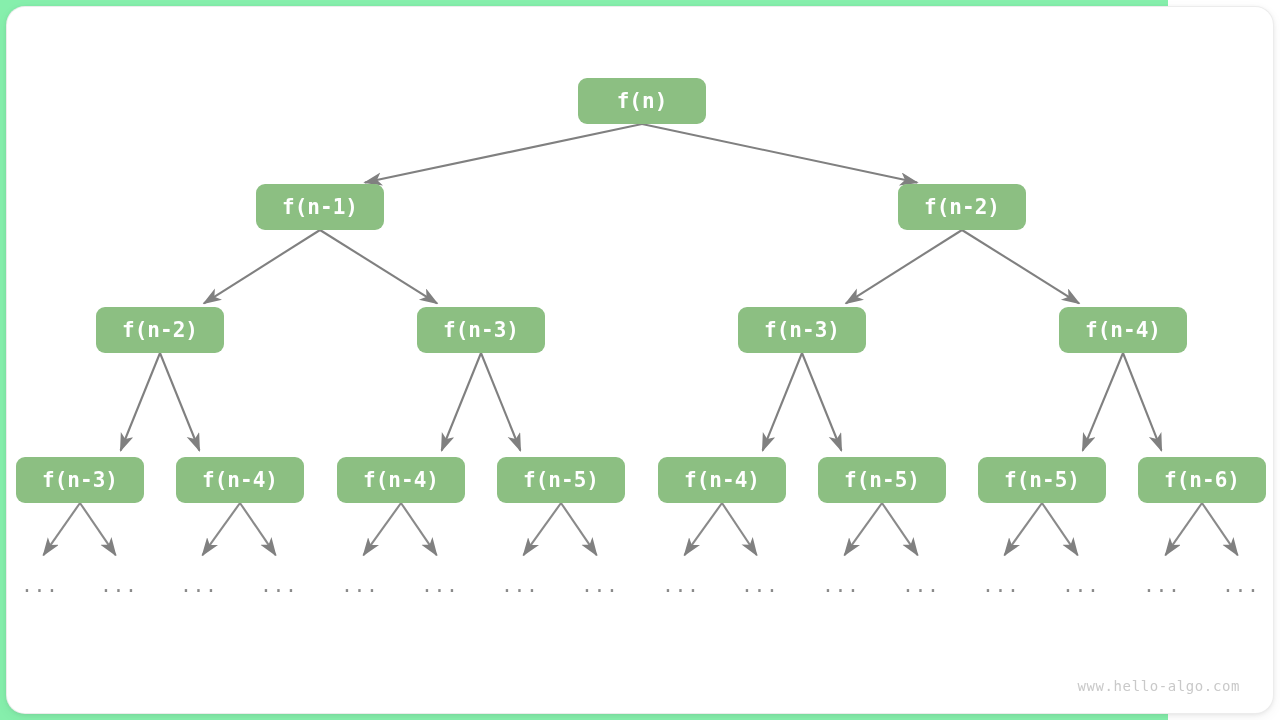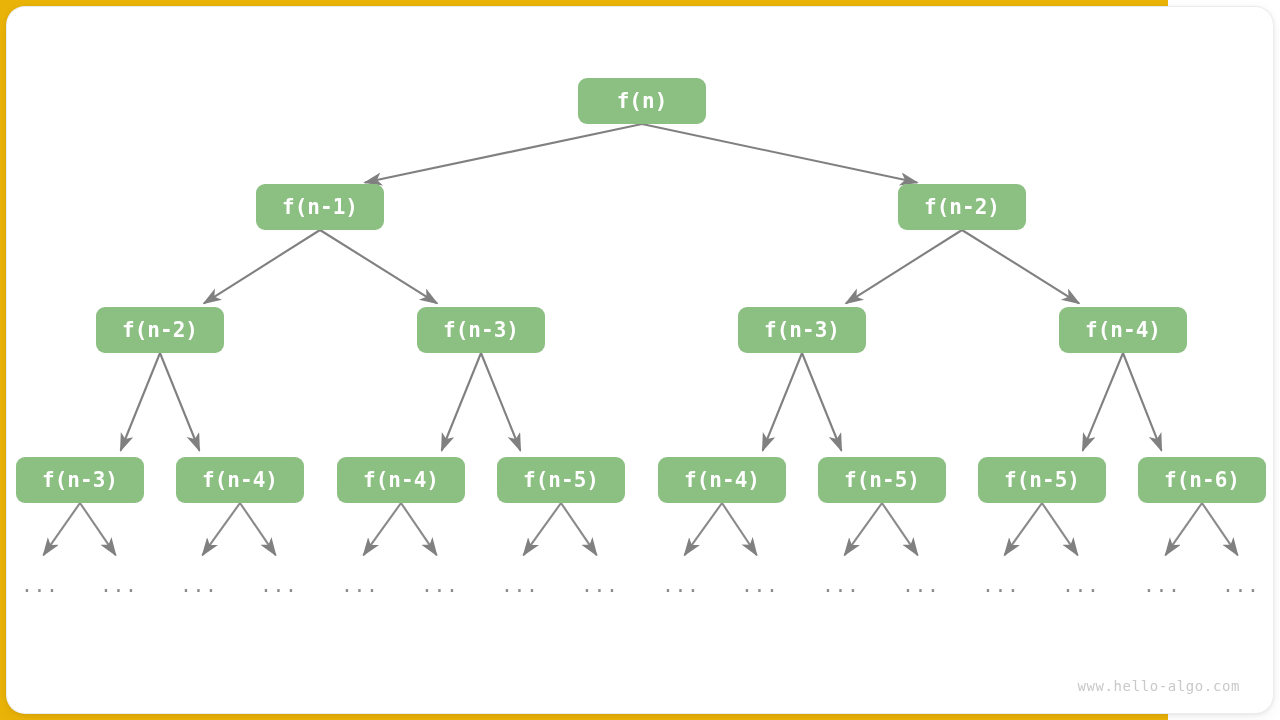--- a/index.html
+++ b/index.html
@@ -8,21 +8,21 @@
     background: #ffffff;
     width: 1280px;
     height: 720px;
     overflow: hidden;
     font-family: "DejaVu Sans Mono", monospace;
   }
   #canvas {
     position: relative;
     width: 1168px;
     height: 720px;
-    background: #eab308;
+    background: #86efac;
   }
   .card {
     position: absolute;
     left: 7px;
     top: 7px;
     width: 1266px;
     height: 706px;
     background: #ffffff;
     border-radius: 18px;
     box-shadow: 0 0 0 1px #ececec, 0 1px 5px rgba(0,0,0,0.10), 0 4px 14px rgba(0,0,0,0.05);

